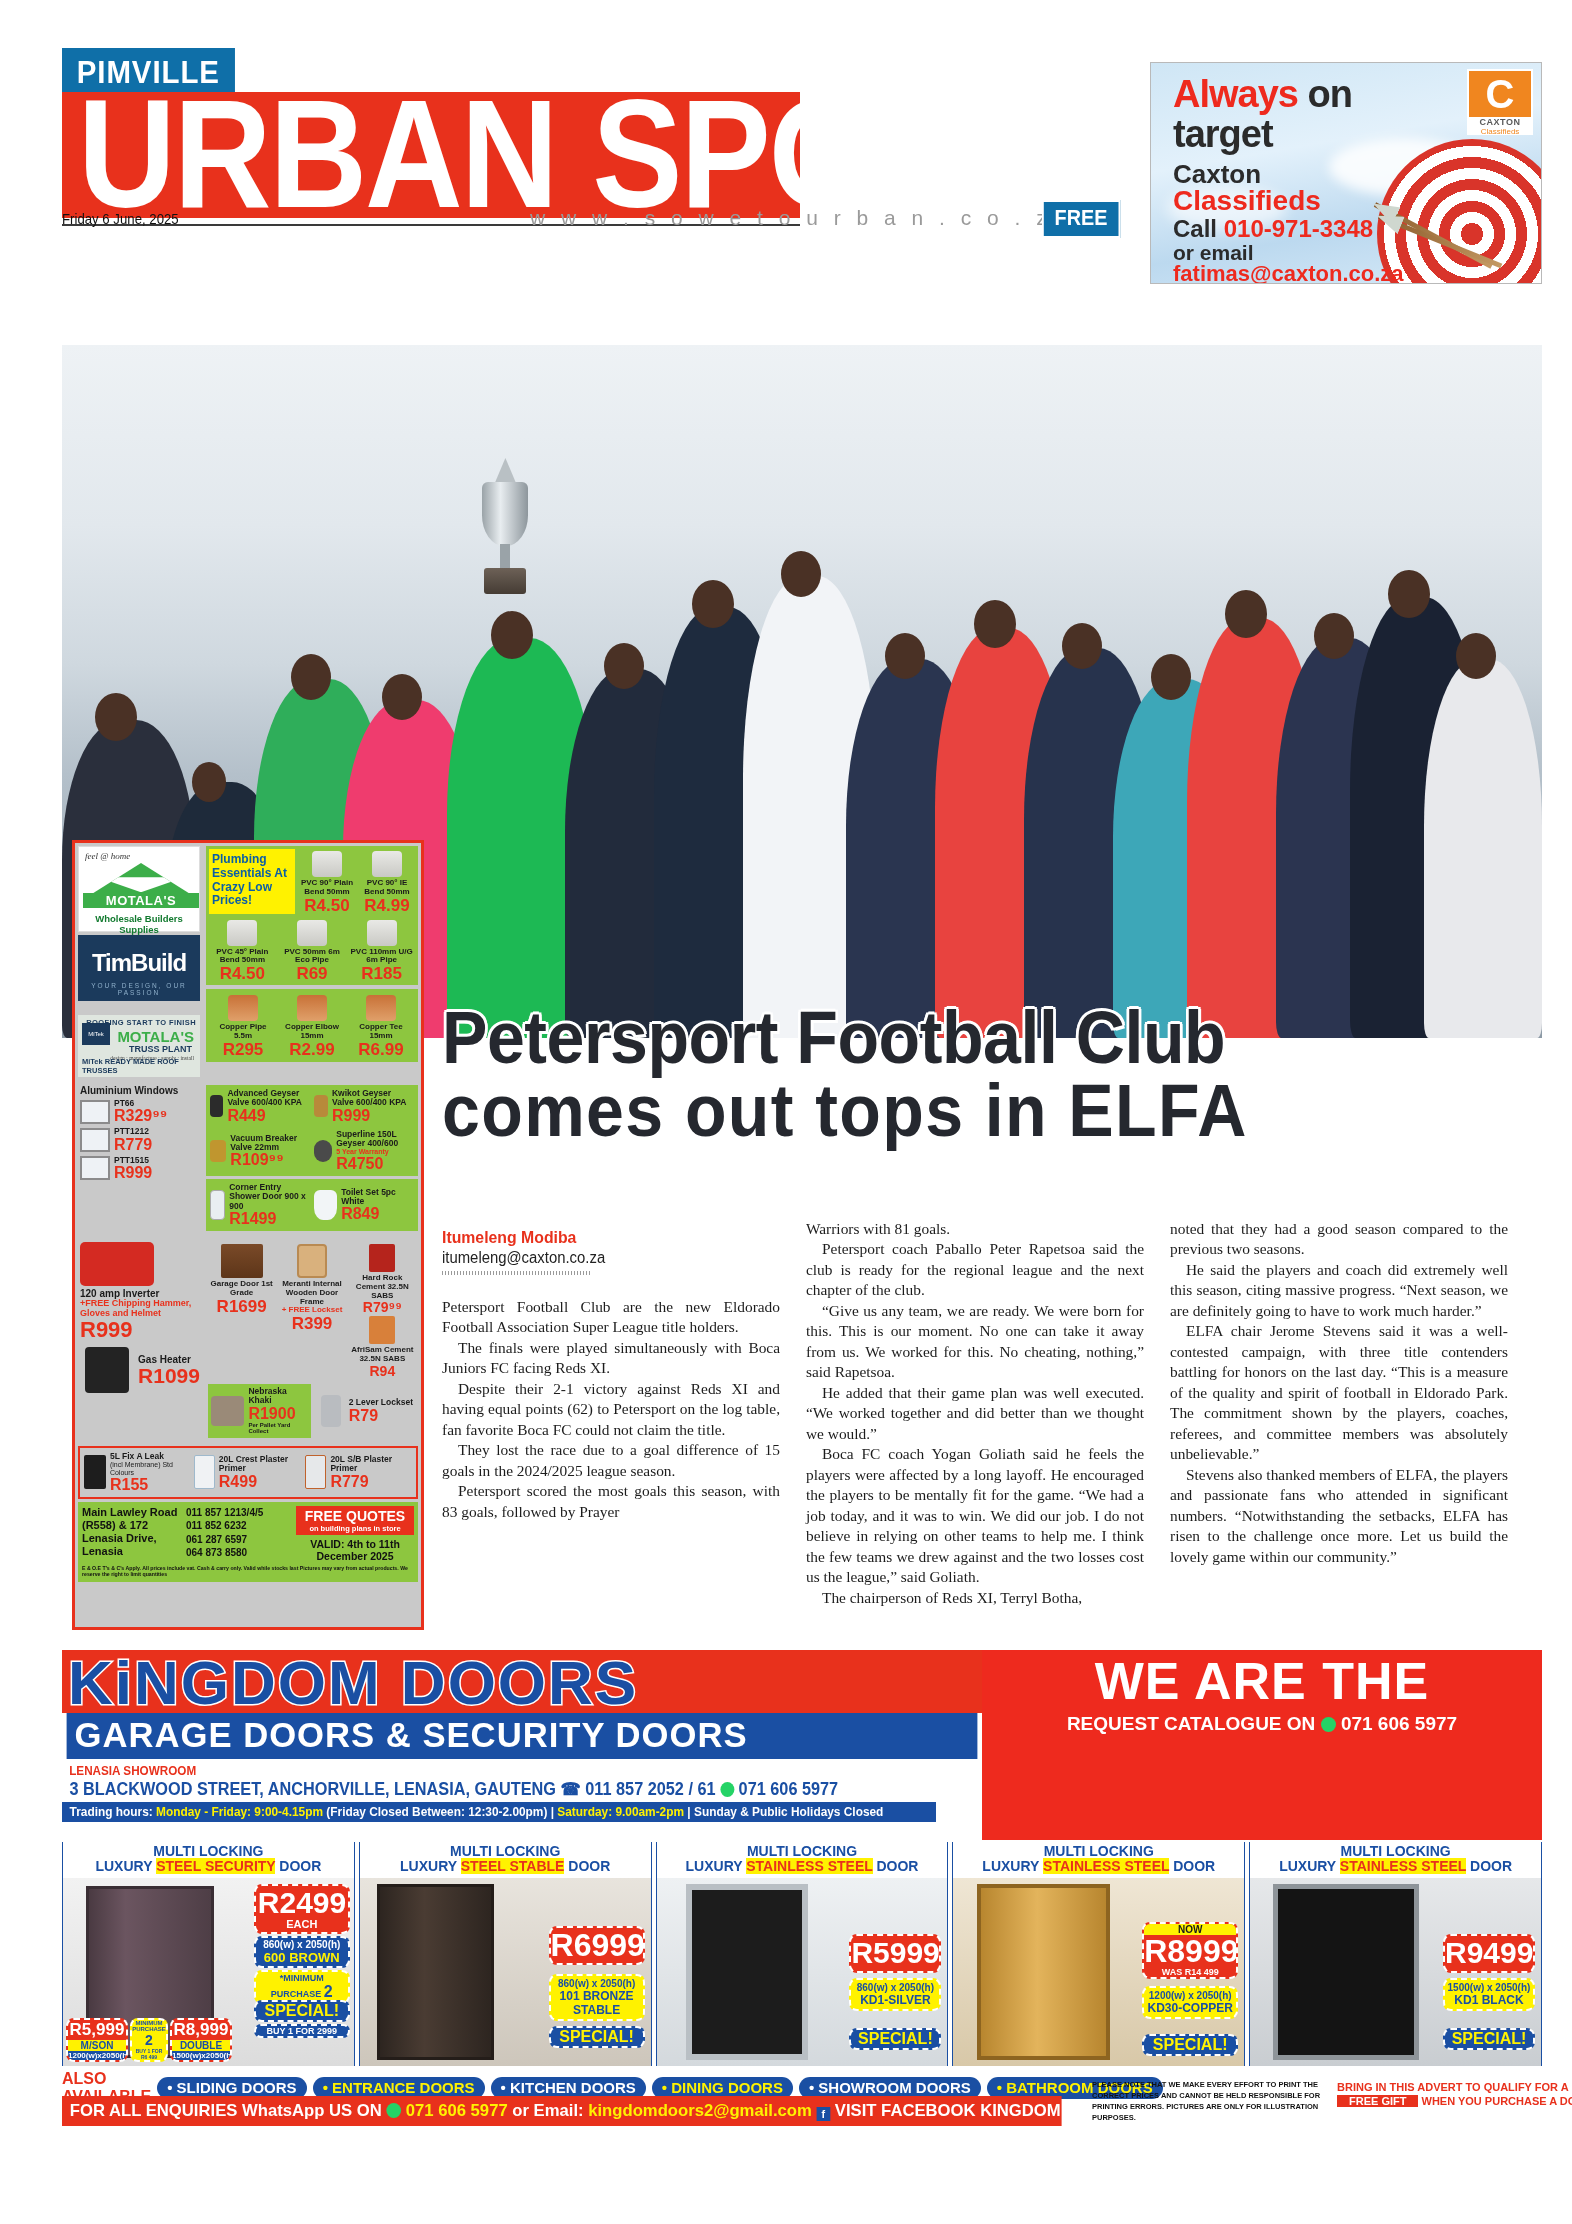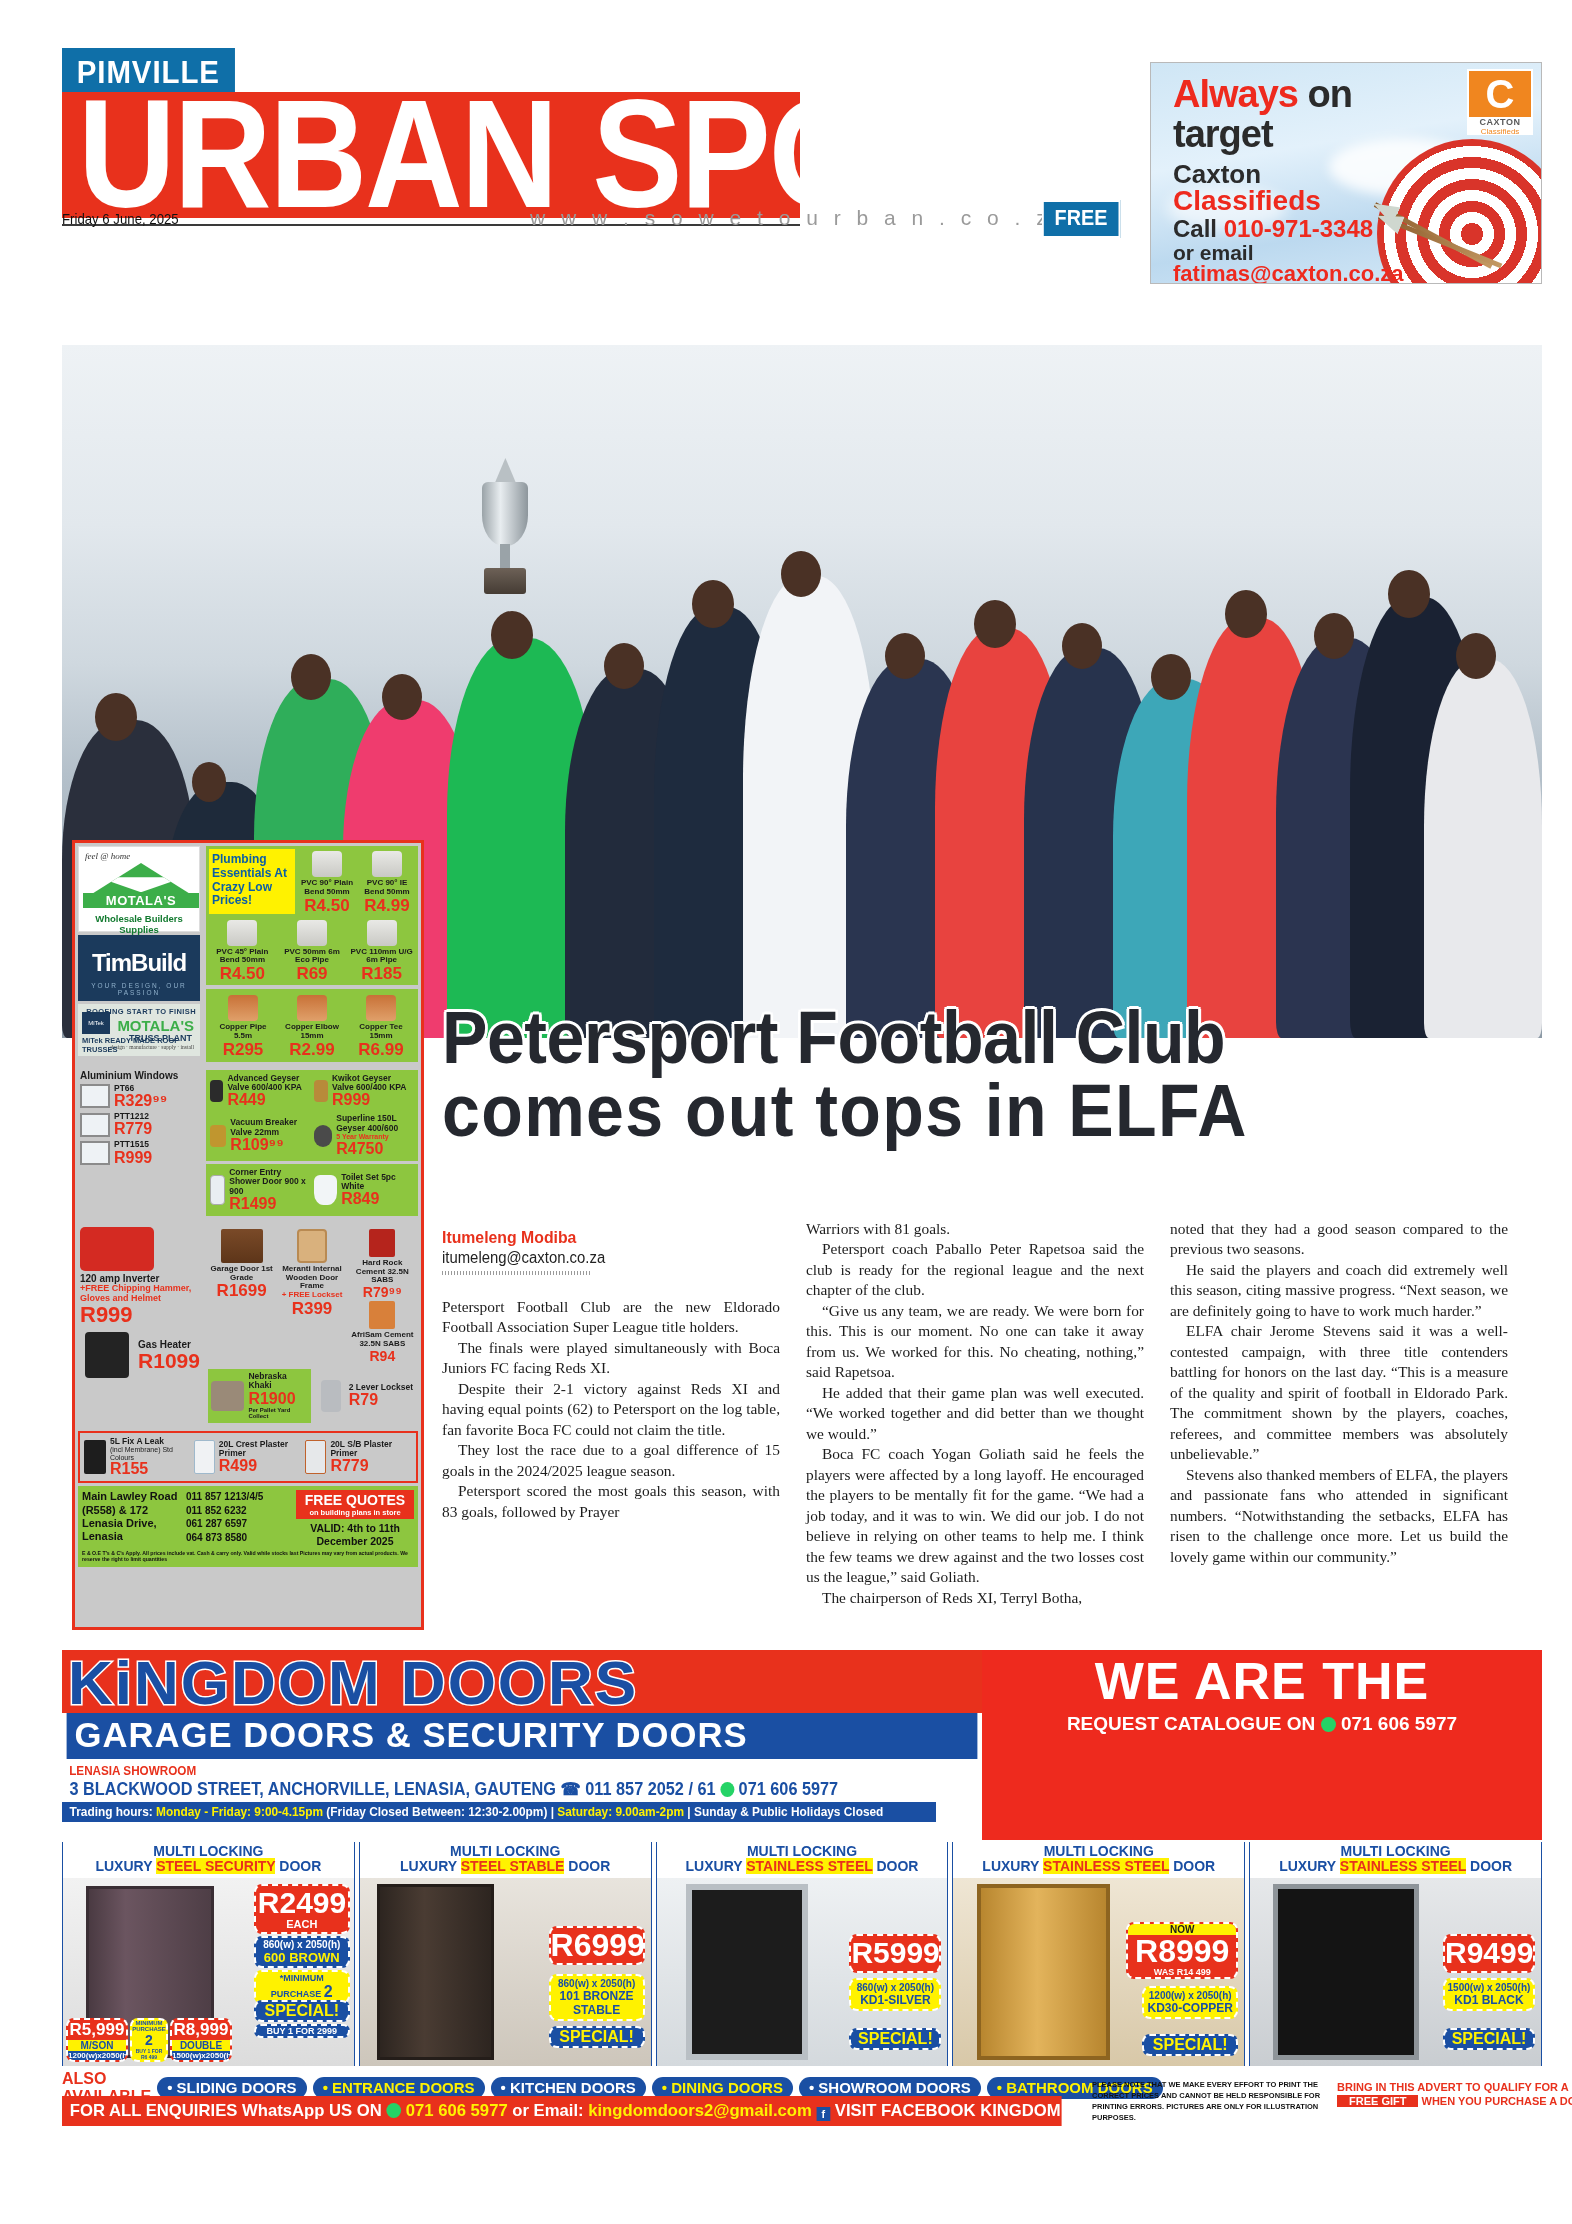--- a/index.html
+++ b/index.html
@@ -127,21 +127,21 @@
   .mt-logo-col { width: 128px; padding: 3px; }
   .mt-logo1 { background:#fff; height: 86px; position:relative; border:1px solid #ddd;}
   .mt-logo1 .feel { position:absolute; left:6px; top:4px; font-family:"Liberation Serif",serif; font-style:italic; font-size:9px; color:#333;}
   .mt-logo1 .roof { position:absolute; left:8px; top:16px; width:108px; height:34px; background:#3cae49; clip-path:polygon(50% 0,100% 100%,0 100%);}
   .mt-logo1 .roof::after{content:""; position:absolute; left:10%; top:42%; width:80%; height:44%; background:#fff; clip-path:polygon(0 0,100% 0,50% 100%);}
   .mt-logo1 .band { position:absolute; left:4px; top:46px; width:116px; background:#3cae49; color:#fff; font-size:13px; font-weight:bold; text-align:center; letter-spacing:.5px;}
   .mt-logo1 .sub { position:absolute; left:0; top:66px; width:100%; text-align:center; color:#127a2f; font-size:9.5px; font-weight:bold;}
   .mt-logo2 { background:#1b3a5c; height:66px; margin-top:3px; position:relative;}
   .mt-logo2 .tb { position:absolute; left:0; top:14px; width:100%; text-align:center; font-size:24px; font-weight:bold; color:#fff; letter-spacing:-1px;}
   .mt-logo2 .tag{ position:absolute; left:0; bottom:5px; width:100%; text-align:center; font-size:6.5px; color:#8fb0cb; letter-spacing:2px;}
-  .mt-logo3 { background:#dfe6df; height:52px; margin-top:3px; position:relative;}
+  .mt-logo3 { background:#dfe6df; height:62px; margin-top:14px; position:relative;}
   .mt-logo3 .t1{position:absolute; right:4px; top:3px; font-size:7.5px; font-weight:bold; color:#1b3a5c; letter-spacing:.4px;}
   .mt-logo3 .t2{position:absolute; right:6px; top:13px; font-size:15px; font-weight:bold; color:#3cae49;}
   .mt-logo3 .t3{position:absolute; right:8px; top:29px; font-size:9px; font-weight:bold; color:#1b3a5c;}
   .mt-logo3 .t4{position:absolute; right:6px; top:40px; font-size:5.5px; color:#444; font-family:"Liberation Serif",serif;}
   .mt-logo3 .t5{position:absolute; left:4px; bottom:2px; font-size:7.5px; font-weight:bold; color:#1b3a5c;}
   .mt-logo3 .mitek{position:absolute; left:4px; top:8px; width:28px; height:22px; background:#1b3a5c; color:#fff; font-size:6px; display:flex; align-items:center; justify-content:center;}
   .mt-green { background:#8dc63f; }
   .mt-right-col { flex: 1; padding: 3px; }
   .plumb-hdr { background:#fff200; color:#0b5fa5; font-weight:bold; font-size:12px; line-height:1.15; padding:4px 3px; width:86px;}
   .prod { text-align:center; }
@@ -682,21 +682,21 @@
       </div>
     </div>
 
     <div class="door-cell">
       <div class="door-hdr">
         <div>MULTI LOCKING</div>
         <div><span>LUXURY </span><span class="hl">STAINLESS STEEL</span><span> DOOR</span></div>
       </div>
       <div class="door-img" style="background:linear-gradient(180deg,#efe6d4,#d8c8a8);">
         <div style="position:absolute;left:8%;top:3%;width:46%;height:94%;background:linear-gradient(90deg,#b8862f,#e3b45c 45%,#b8862f);border:4px solid #8d6420;"></div>
-        <div class="door-tag tag-red" style="right:6px; top:44px; width:112px;">
+        <div class="door-tag tag-red" style="right:6px; top:44px; width:96px;">
           <div style="background:#fff200;color:#1a1a1a;font-size:10px;">NOW</div>
           <div style="font-size:32px;line-height:1;">R8999</div>
           <div style="font-size:9px;">WAS R14 499</div>
         </div>
         <div class="door-tag tag-yel" style="right:6px; top:108px; width:96px; font-size:10px; padding:2px;">
           <div>1200(w) x 2050(h)</div>
           <div style="font-size:12px;">KD30-COPPER</div>
         </div>
         <div class="door-tag tag-blue" style="right:6px; top:156px; width:96px; font-size:16px; color:#fff200;">SPECIAL!</div>
       </div>

